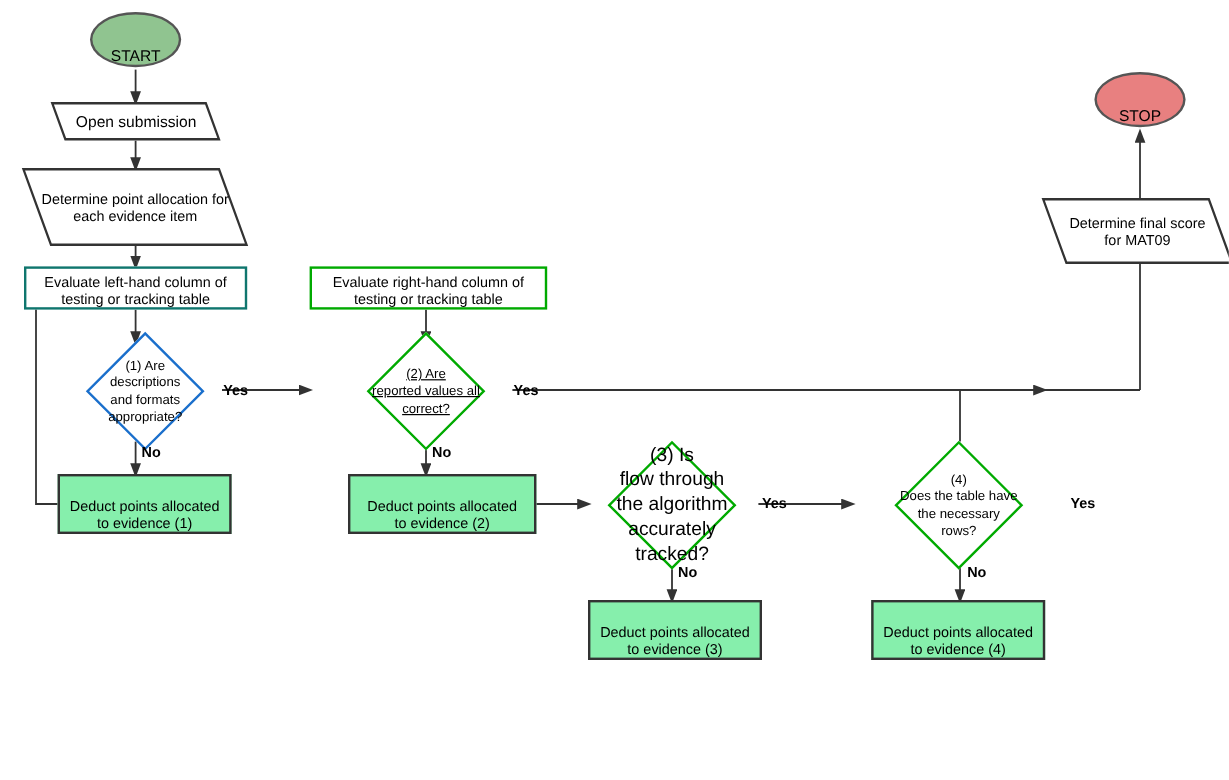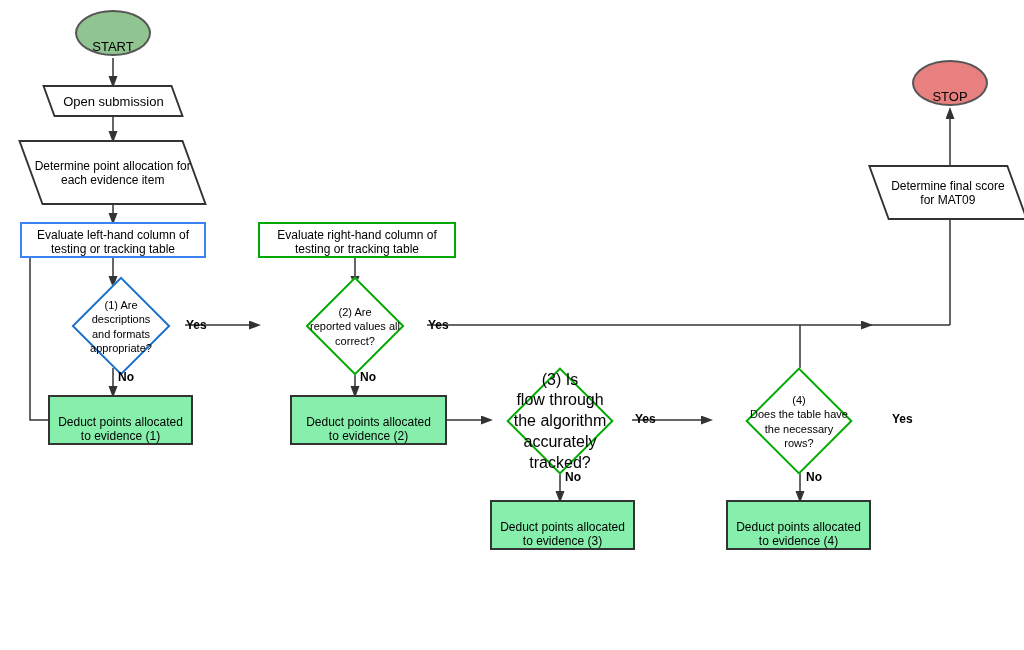--- a/index.html
+++ b/index.html
@@ -44,21 +44,21 @@
     }
     .para-text {
       transform: skewX(-20deg);
       font-size: 13px;
     }
     .rect {
       border: 2px solid #333;
       background: #86efac;
     }
     .rect-blue {
-      border: 2px solid #3b82f6;
+      border: 2px solid #0f766e;
       background: #fff;
     }
     .rect-green {
       border: 2px solid #00aa00;
       background: #fff;
     }
     .diamond {
       position: absolute;
       display: flex;
       align-items: center;
@@ -185,21 +185,21 @@
   <span class="label" style="left:118px; top:370px;">No</span>
 
   <div class="shape rect" style="left:48px; top:395px; width:145px; height:50px; font-size:12px; text-align:center;">
     <span>Deduct points allocated<br>to evidence (1)</span>
   </div>
 
   <div class="shape rect-green" style="left:258px; top:222px; width:198px; height:36px; font-size:12px;">
     <span>Evaluate right-hand column of<br>testing or tracking table</span>
   </div>
 
-  <div class="diamond diamond-green" style="left:290px; top:285px; width:130px; height:83px;">
+  <div class="diamond diamond-green" style="left:290px; top:285px; width:130px; height:83px;text-decoration:underline;">
     <div class="diamond-inner" style="width:70px; height:70px; position:absolute; top:6px; left:30px;"></div>
     <div class="diamond-text" style="position:relative; z-index:1; font-size:11px;">(2) Are<br>reported values all<br>correct?</div>
   </div>
 
   <span class="label" style="left:428px; top:318px;">Yes</span>
 
   <span class="label" style="left:360px; top:370px;">No</span>
 
   <div class="shape rect" style="left:290px; top:395px; width:157px; height:50px; font-size:12px; text-align:center;">
     <span>Deduct points allocated<br>to evidence (2)</span>

